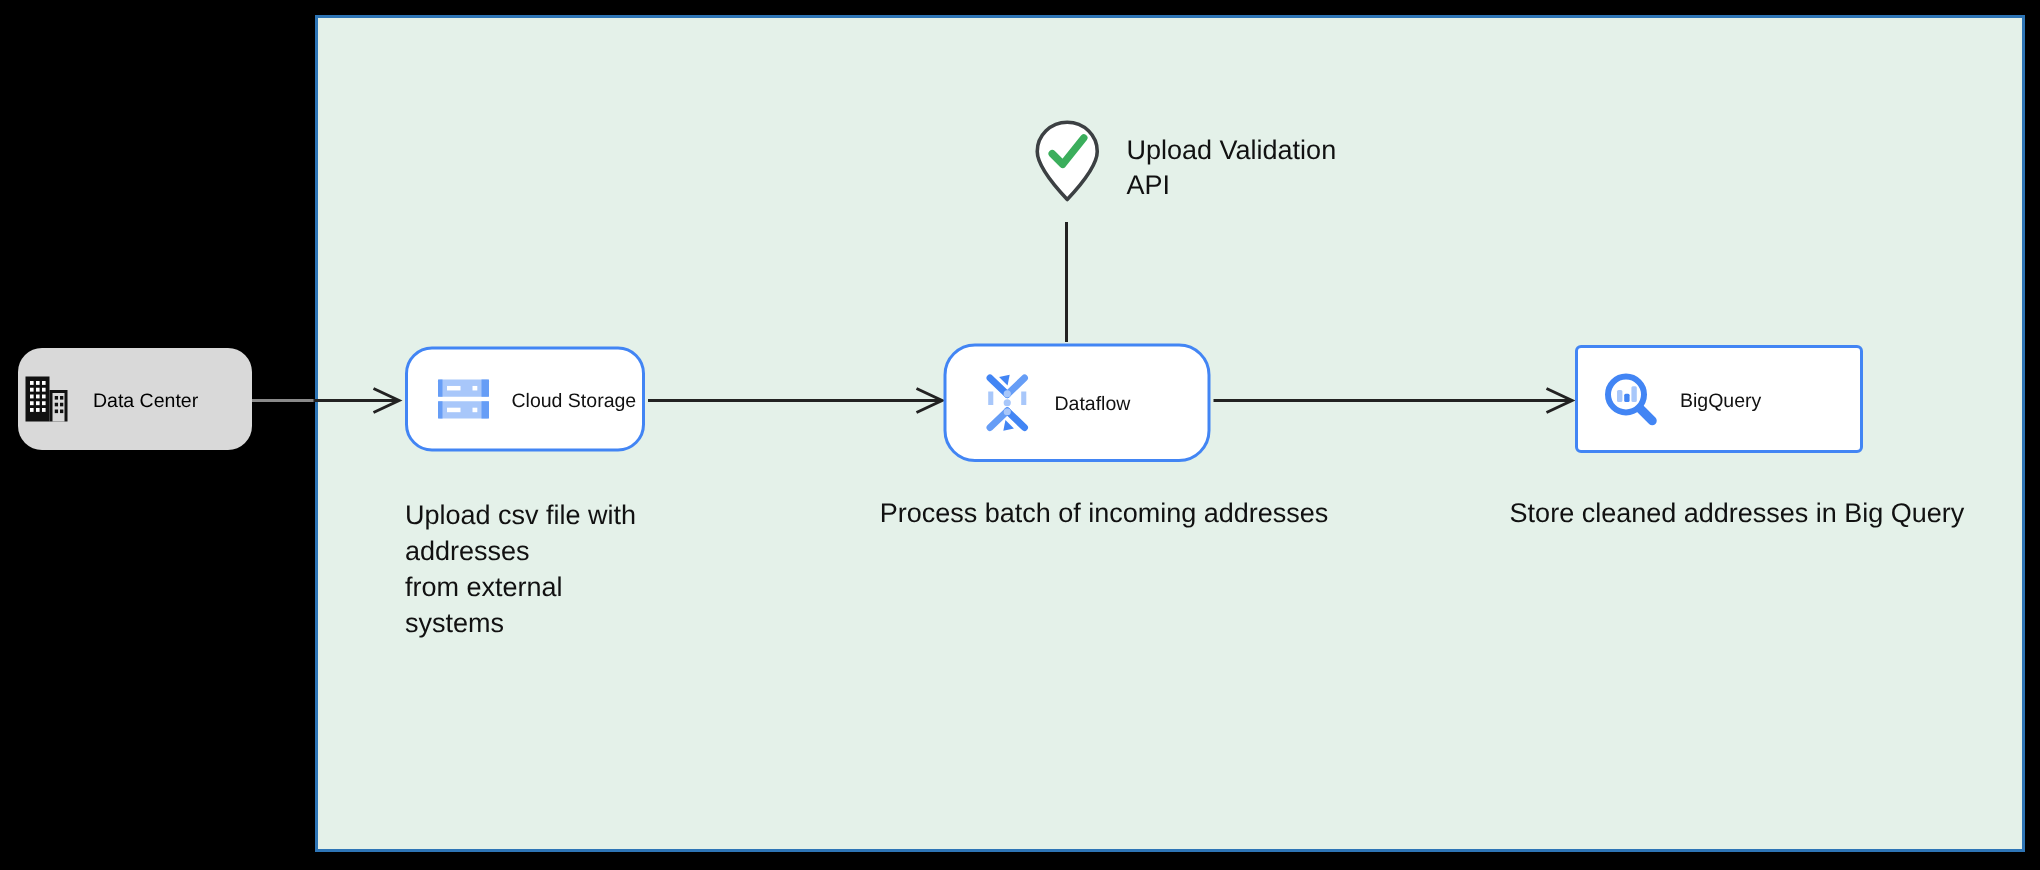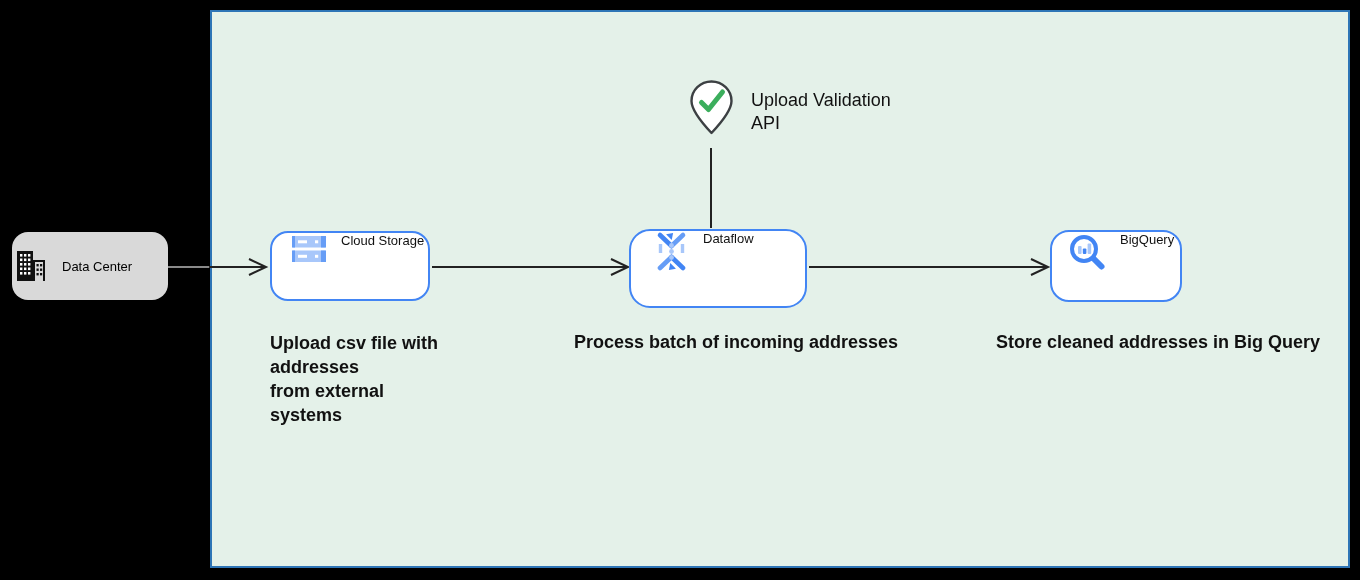--- a/index.html
+++ b/index.html
@@ -35,49 +35,48 @@
     border:2px solid var(--canvas-border);
     z-index:0;
   }
   .connectors{
     position:absolute; left:0; top:0;
     width:1360px; height:580px;
     z-index:1;
   }
   .node{
     position:absolute;
-    display:flex; align-items:flex-start;
+    display:flex; align-items:center;
     gap:13px;
     background:var(--node-bg);
     border:2px solid var(--node-border);
     z-index:2;
   }
   .node .label{ font-size:13px; color:var(--text); white-space:nowrap; }
   .node-cloud-storage{ left:270px; top:231px; width:160px; height:70px; border-radius:18px; padding-left:18px;}
   .node-dataflow{ left:629px; top:229px; width:178px; height:79px; border-radius:21px; padding-left:22px;}
-  .node-bigquery{ left:1050px; top:230px; width:132px; height:72px; border-radius:19px; padding-left:15px;}
+  .node-bigquery{ left:1050px; top:230px; width:192px; height:72px; border-radius:4px; padding-left:15px;}
   .external-node{
     position:absolute;
     left:12px; top:232px;
     width:156px; height:68px;
     background:var(--external-node-bg);
     border-radius:16px;
     display:flex; align-items:center;
     gap:12px; 
     z-index:2;
   }
   .external-node .label{ font-size:13px; color:#000; white-space:nowrap; }
   .caption{
     position:absolute;
     font-size:18px;
     line-height:24px;
     color:var(--text);
     white-space:pre-line;
     z-index:2;
-    font-weight:bold;
   }
   .caption-1{ left:270px; top:331px; width:230px; text-align:left; }
   .caption-2{ left:555px; top:330px; width:362px; text-align:center; white-space:nowrap; }
   .caption-3{ left:975px; top:330px; width:366px; text-align:center; white-space:nowrap; }
   .annotation-pin{ position:absolute; left:688px; top:79px; width:47px; height:57px; z-index:2; }
   .annotation-label{
     position:absolute; left:751px; top:89px;
     font-size:18px; line-height:23px;
     color:var(--text);
     white-space:pre-line;

